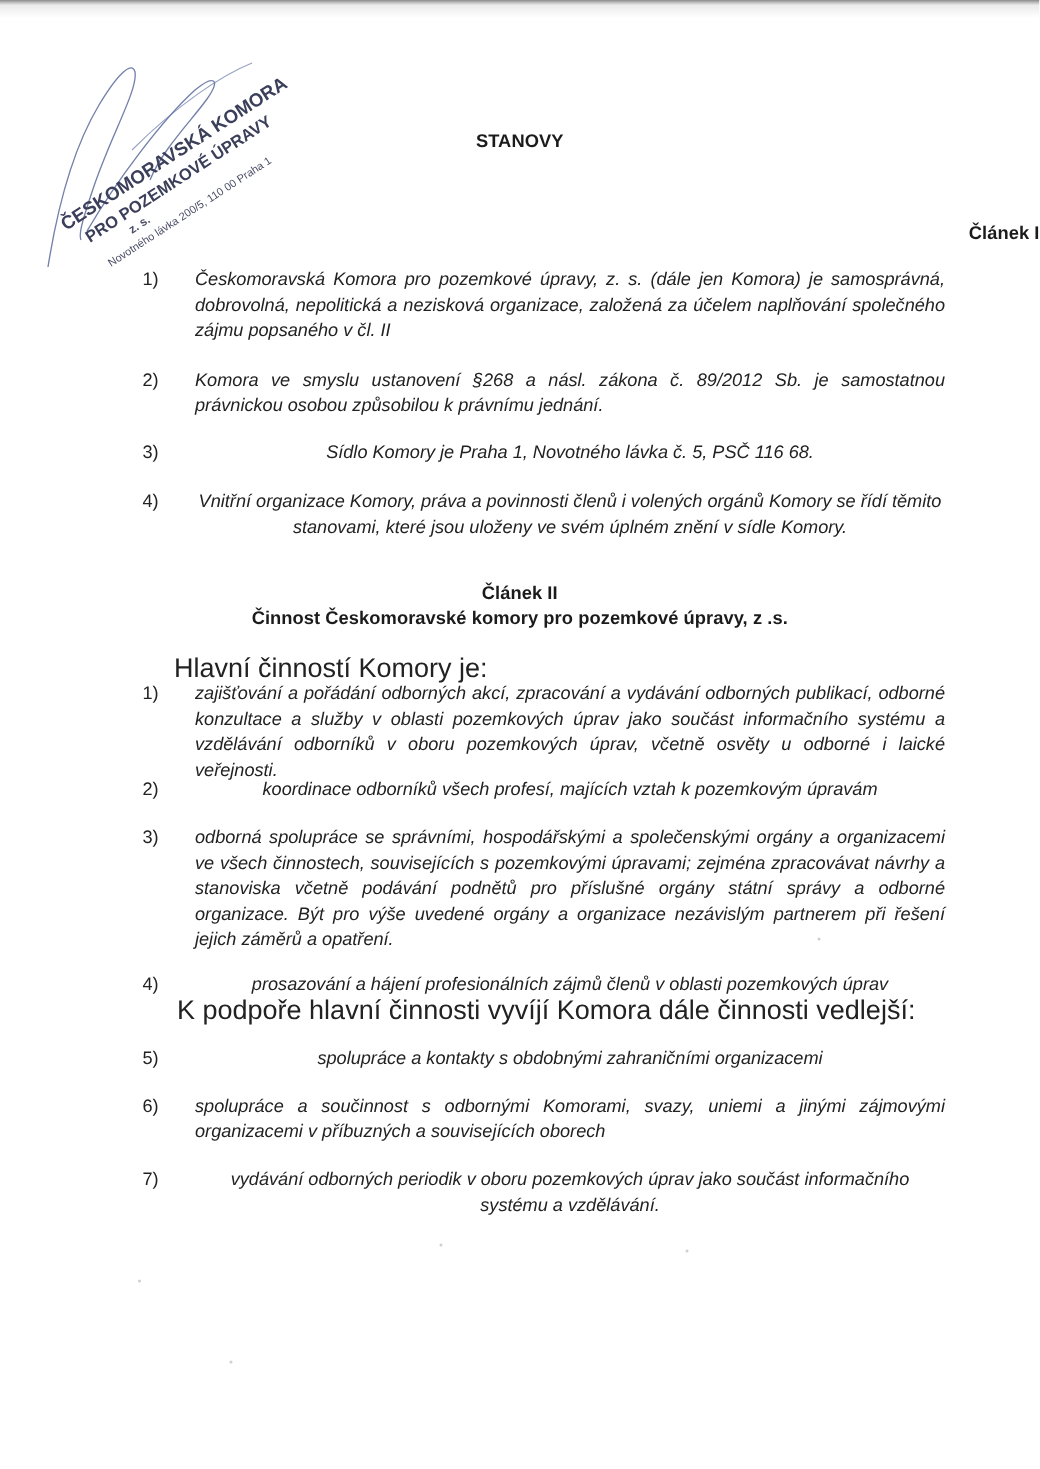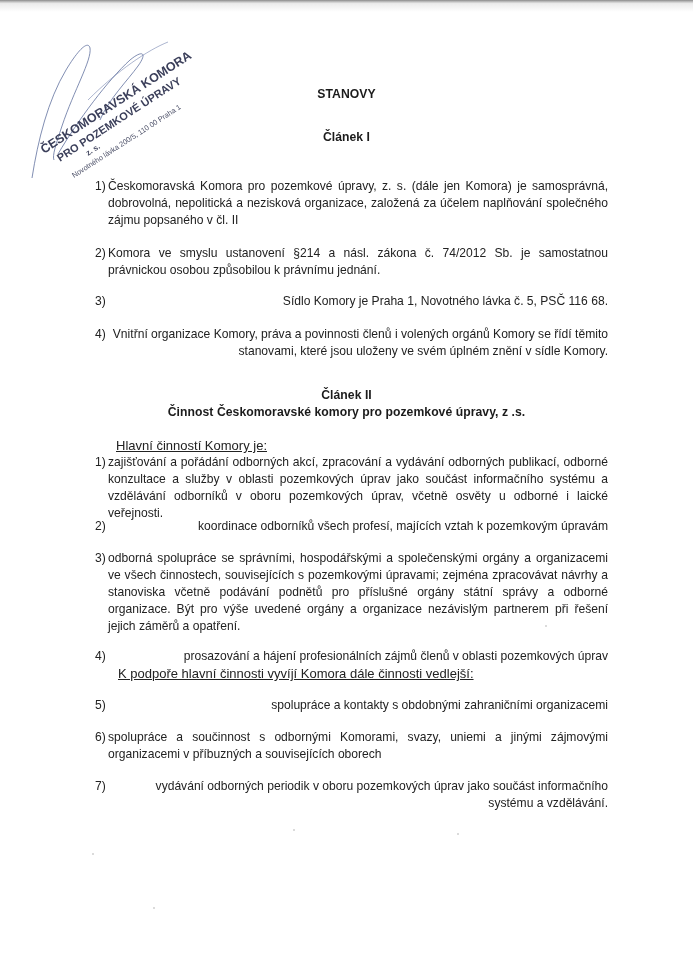--- a/index.html
+++ b/index.html
@@ -66,31 +66,31 @@
       color: #222;
     }
     .item .num {
       position: absolute;
       left: 0;
       top: 0;
       width: 20px;
     }
     .item .txt {
       position: absolute;
-      left: 13px;
+      left: 35px;
       width: 500px;
       text-align: justify;
+      font-style: italic;
     }
-    .item .txt.left { text-align: right; }
+    .item .txt.left { text-align: center; }
     .plain {
       position: absolute;
-      font-size: 13px;
+      font-size: 18px;
       line-height: 17px;
       color: #222;
-      text-decoration: underline;
     }
     .speck {
       position: absolute;
       width: 2px; height: 2px;
       background: #cfcfcf;
       border-radius: 50%;
     }
   </style>
 </head>
 <body>
@@ -116,29 +116,29 @@
     </g>
     <g transform="translate(56,148) rotate(-33)">
       <text x="0" y="0" font-family="'Liberation Sans', sans-serif" font-size="7.3" fill="#4a4e66">Novotného lávka 200/5, 110 00 Praha 1</text>
     </g>
   </svg>
 </div>
 
 <div class="page">
 
   <div class="heading" style="top:86px;">STANOVY</div>
-  <div class="heading" style="top:129px;">Článek  I</div>
+  <div class="heading" style="top:147px;text-align:right;">Článek  I</div>
 
   <div class="item" style="top:178px;">
     <span class="num">1)</span>
     <span class="txt">Českomoravská Komora pro pozemkové úpravy, z. s. (dále jen Komora) je samosprávná, dobrovolná, nepolitická a nezisková organizace, založená za účelem naplňování společného zájmu popsaného v čl. II</span>
   </div>
   <div class="item" style="top:245px;">
     <span class="num">2)</span>
-    <span class="txt">Komora ve smyslu ustanovení §214 a násl. zákona č. 74/2012 Sb. je samostatnou právnickou osobou způsobilou k právnímu jednání.</span>
+    <span class="txt">Komora ve smyslu ustanovení §268 a násl. zákona č. 89/2012 Sb. je samostatnou právnickou osobou způsobilou k právnímu jednání.</span>
   </div>
   <div class="item" style="top:293px;">
     <span class="num">3)</span>
     <span class="txt left">Sídlo Komory je Praha 1, Novotného lávka č. 5,  PSČ 116 68.</span>
   </div>
   <div class="item" style="top:326px;">
     <span class="num">4)</span>
     <span class="txt left">Vnitřní organizace Komory, práva a povinnosti členů i volených orgánů Komory se řídí těmito stanovami, které jsou uloženy ve svém úplném znění v sídle Komory.</span>
   </div>
 

